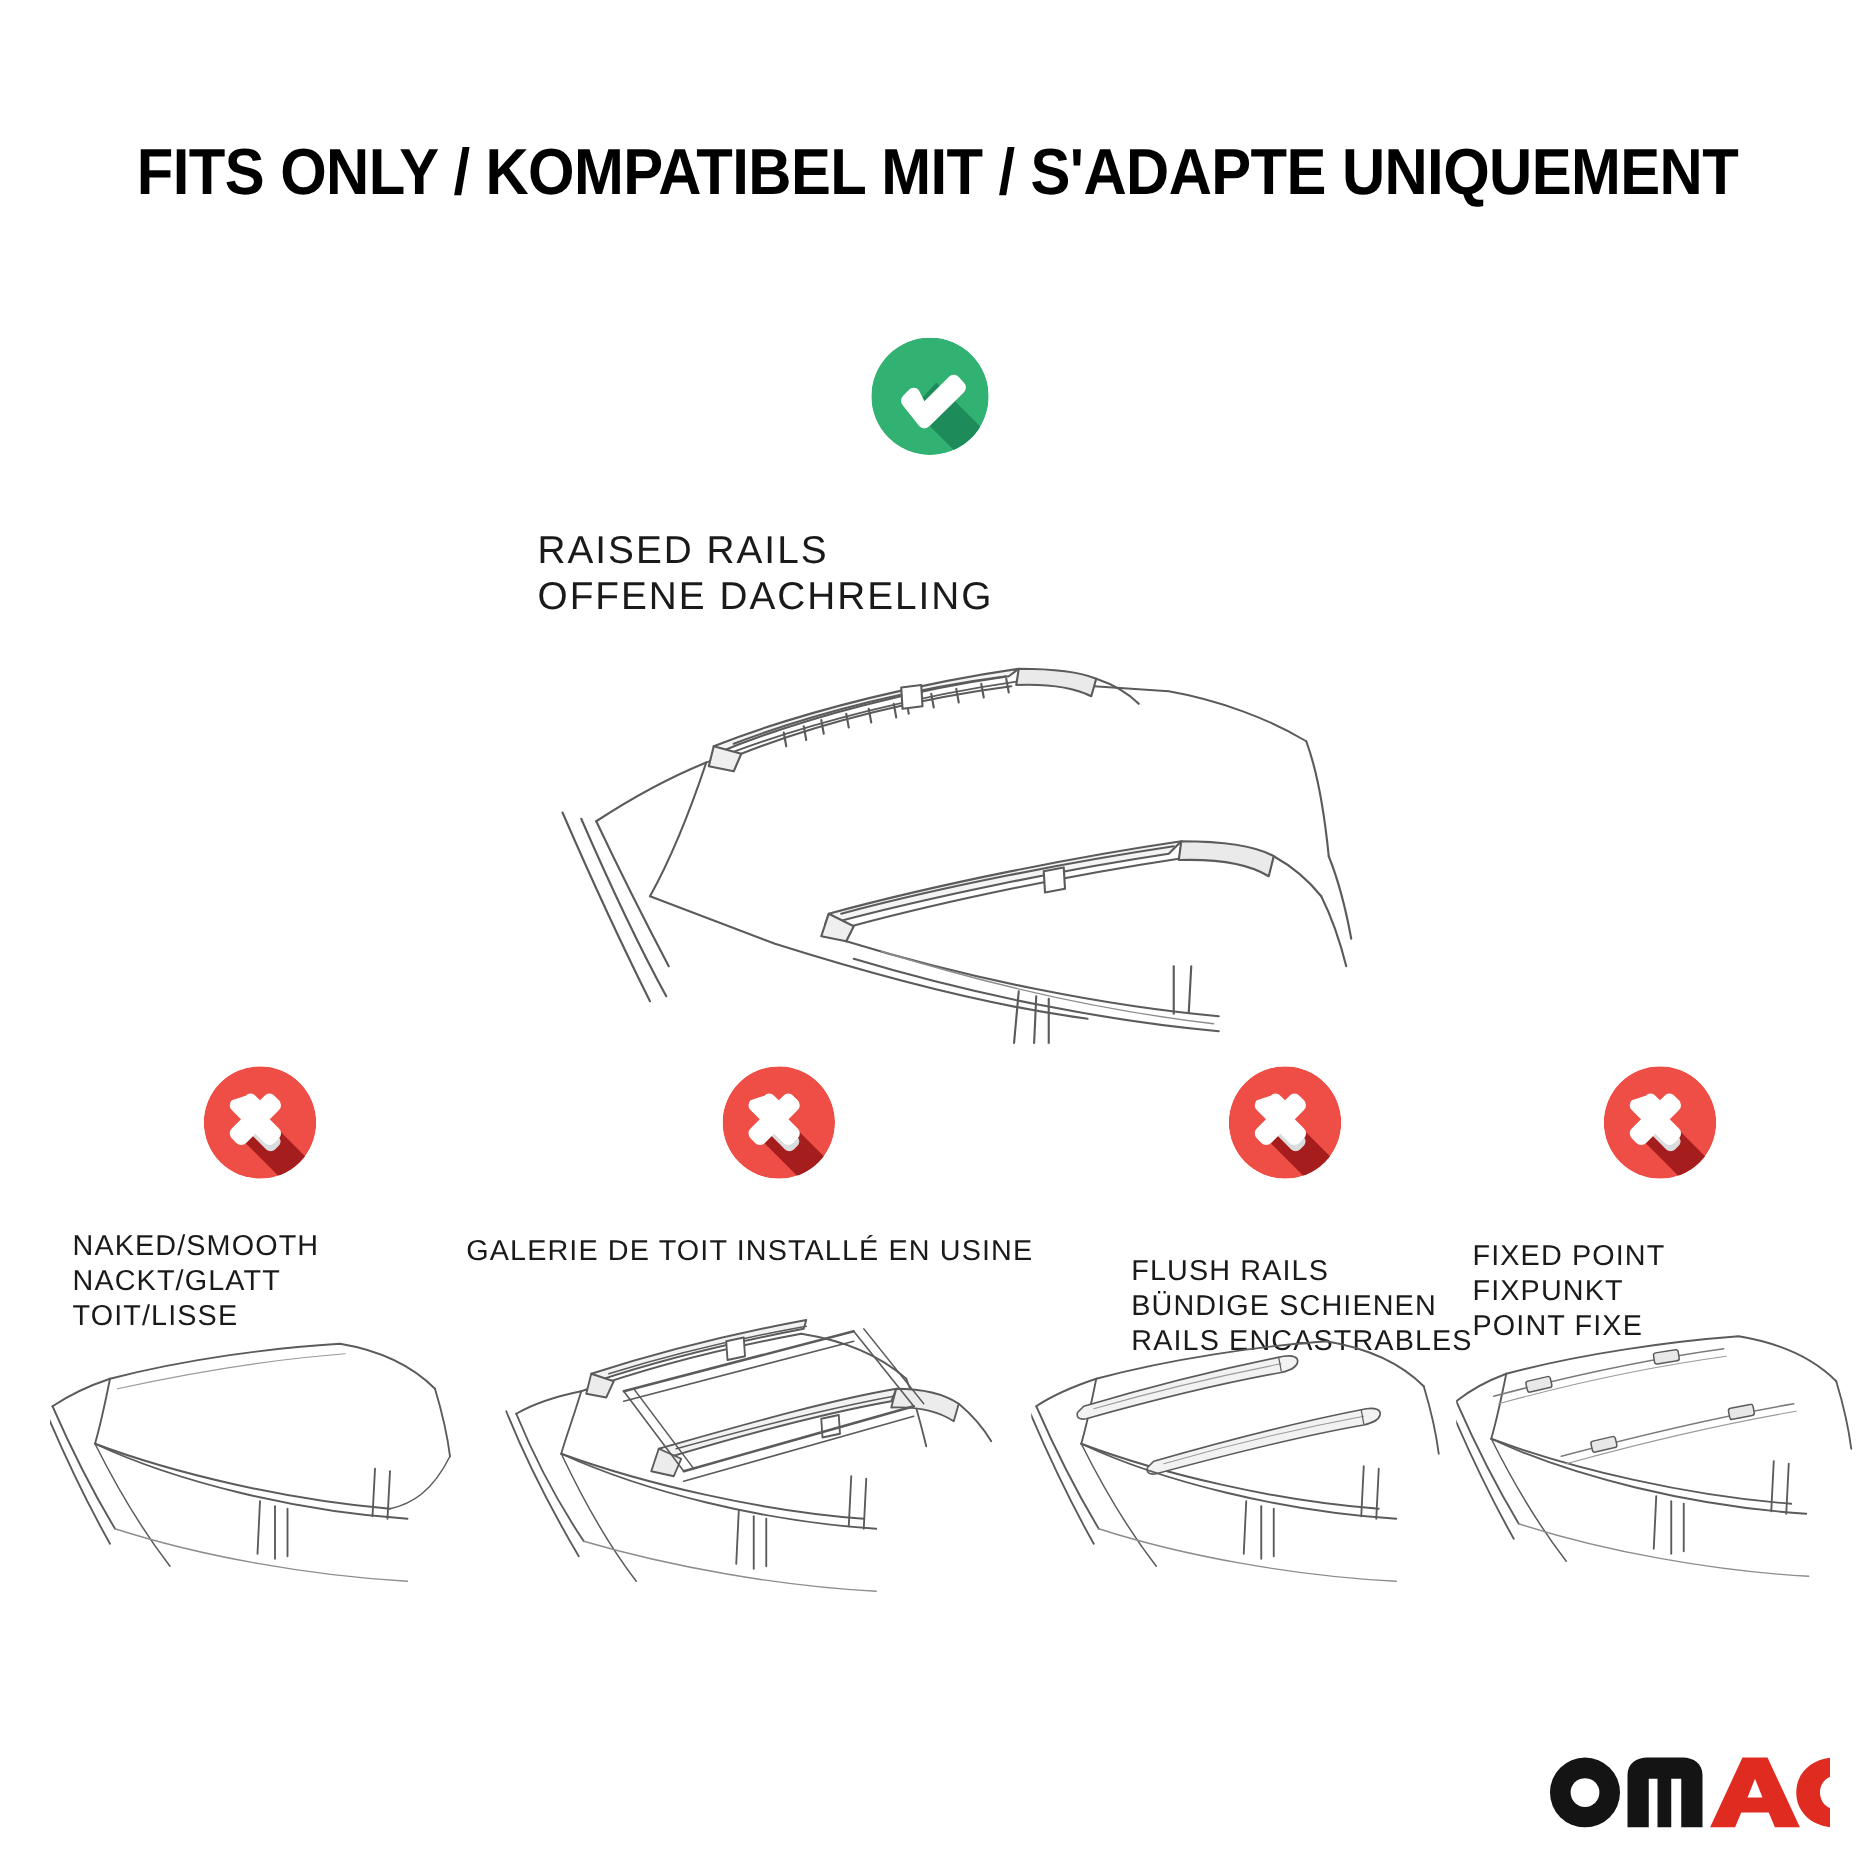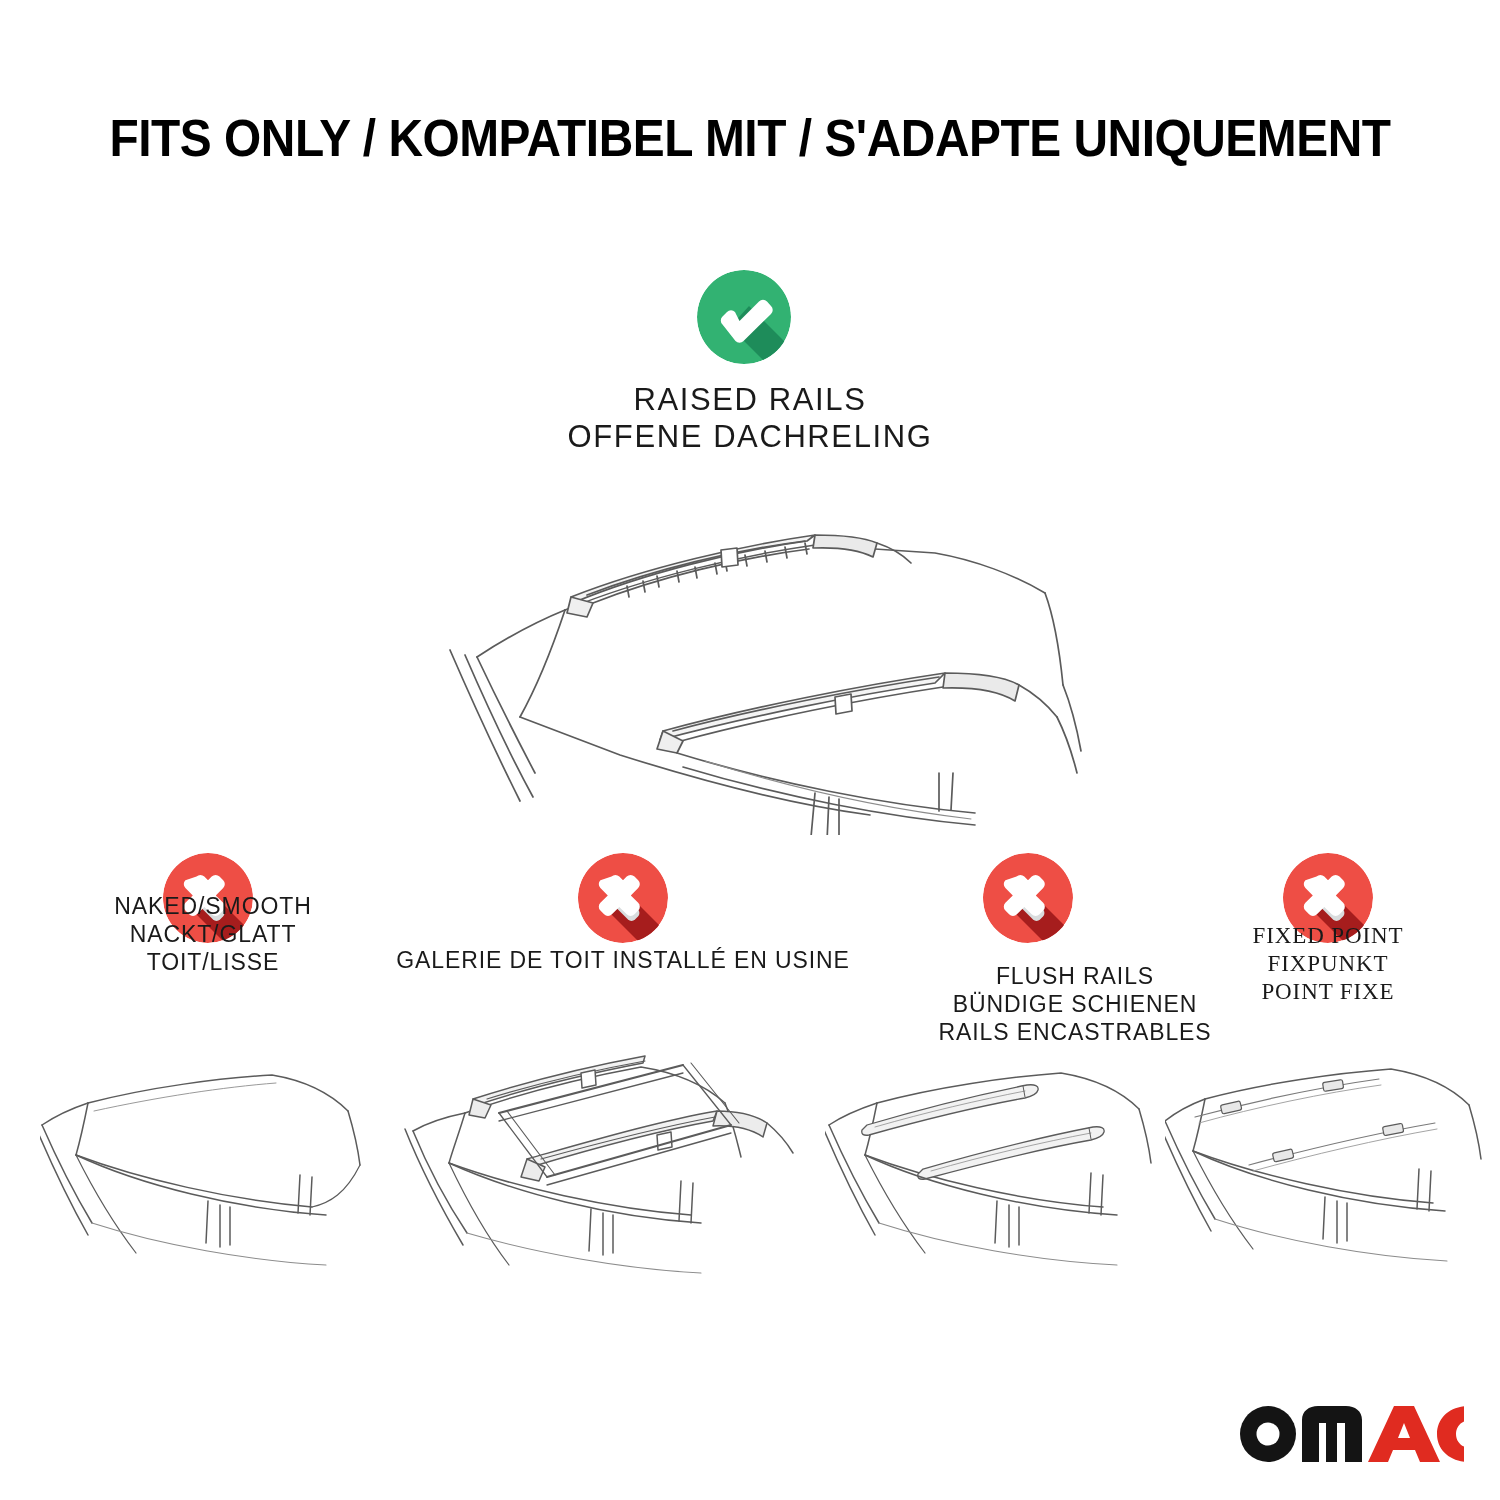--- a/index.html
+++ b/index.html
@@ -37,25 +37,25 @@
   .badge {
     position: absolute;
     border-radius: 50%;
     overflow: hidden;
   }
   .badge svg { display: block; }
 
   
   .label-block {
     position: absolute;
-    text-align: center;
     font-family: "Liberation Sans", sans-serif;
     font-weight: 400;
     color: #1a1a1a;
     line-height: 1.18;
+    margin-top: 40px;
   }
   .label-block .ln { display: block; white-space: nowrap; }
 
   #hero-label {
     font-size: 31px;
     letter-spacing: 1.6px;
     left: 430px;
     top: 382px;
     width: 640px;
   }
@@ -151,21 +151,21 @@
 
 <div class="badge" style="left:163px; top:853px; width:90px; height:90px;">
   <svg width="90" height="90" viewBox="0 0 90 90">
     <circle cx="45" cy="45" r="45" fill="#EE4E45"></circle>
     <path d="M45 36 L90 81 L90 90 L62 90 L30 58 Z" fill="#A61D1D"></path>
     <path d="M48.5 45 L60 56.5 a5 5 0 0 1 0 7 L57 66.5 a5 5 0 0 1 -7 0 L38.5 55 Z" fill="#D9DDDE"></path>
     <path d="M33.5 23.5 a5.5 5.5 0 0 1 7.8 0 L45 27.2 L48.7 23.5 a5.5 5.5 0 0 1 7.8 0 L60.2 27.2 a5.5 5.5 0 0 1 0 7.8 L52.8 42.4 L60.2 49.8 a5.5 5.5 0 0 1 0 7.8 L56.5 61.3 a5.5 5.5 0 0 1 -7.8 0 L41.3 53.9 L33.9 61.3 a5.5 5.5 0 0 1 -7.8 0 L22.4 57.6 a5.5 5.5 0 0 1 0 -7.8 L29.8 42.4 L22.4 35 a5.5 5.5 0 0 1 0 -7.8 Z" fill="#FFFFFF"></path>
   </svg>
 </div>
 
-<div class="label-block col-label" style="left:58px; top:892px; width:310px;">
+<div class="label-block col-label" style="left:58px; top:942px; width:310px;">
   <span class="ln">NAKED/SMOOTH</span>
   <span class="ln">NACKT/GLATT</span>
   <span class="ln">TOIT/LISSE</span>
 </div>
 
 <div class="drawing" style="left:40px; top:1055px; width:360px; height:230px;">
   <svg width="360" height="230" viewBox="0 0 360 230" fill="none" stroke="#5B5B5B" stroke-width="1.5" stroke-linejoin="round" stroke-linecap="round">
     <path d="M48 48 C 110 32 180 23 232 20 C 268 26 292 40 308 56"></path>
     <path d="M48 48 C 44 68 40 86 36 100"></path>
     <path d="M36 100 C 100 124 190 145 272 152"></path>
@@ -300,21 +300,21 @@
 
 <div class="badge" style="left:1283px; top:853px; width:90px; height:90px;">
   <svg width="90" height="90" viewBox="0 0 90 90">
     <circle cx="45" cy="45" r="45" fill="#EE4E45"></circle>
     <path d="M45 36 L90 81 L90 90 L62 90 L30 58 Z" fill="#A61D1D"></path>
     <path d="M48.5 45 L60 56.5 a5 5 0 0 1 0 7 L57 66.5 a5 5 0 0 1 -7 0 L38.5 55 Z" fill="#D9DDDE"></path>
     <path d="M33.5 23.5 a5.5 5.5 0 0 1 7.8 0 L45 27.2 L48.7 23.5 a5.5 5.5 0 0 1 7.8 0 L60.2 27.2 a5.5 5.5 0 0 1 0 7.8 L52.8 42.4 L60.2 49.8 a5.5 5.5 0 0 1 0 7.8 L56.5 61.3 a5.5 5.5 0 0 1 -7.8 0 L41.3 53.9 L33.9 61.3 a5.5 5.5 0 0 1 -7.8 0 L22.4 57.6 a5.5 5.5 0 0 1 0 -7.8 L29.8 42.4 L22.4 35 a5.5 5.5 0 0 1 0 -7.8 Z" fill="#FFFFFF"></path>
   </svg>
 </div>
 
-<div class="label-block col-label" style="left:1178px; top:922px; width:300px;font-family:Liberation Serif, serif;">
+<div class="label-block col-label" style="left:1178px; top:950px; width:300px;">
   <span class="ln">FIXED POINT</span>
   <span class="ln">FIXPUNKT</span>
   <span class="ln">POINT FIXE</span>
 </div>
 
 <div class="drawing" style="left:1165px; top:1055px; width:335px; height:230px;">
   <svg width="335" height="230" viewBox="0 0 335 230" fill="none" stroke="#5B5B5B" stroke-width="1.5" stroke-linejoin="round" stroke-linecap="round">
     <path d="M40 44 C 100 28 172 18 226 14 C 262 20 288 34 304 50"></path>
     <path d="M40 44 C 36 64 32 82 28 96"></path>
     <path d="M28 96 C 92 120 186 142 268 148"></path>

